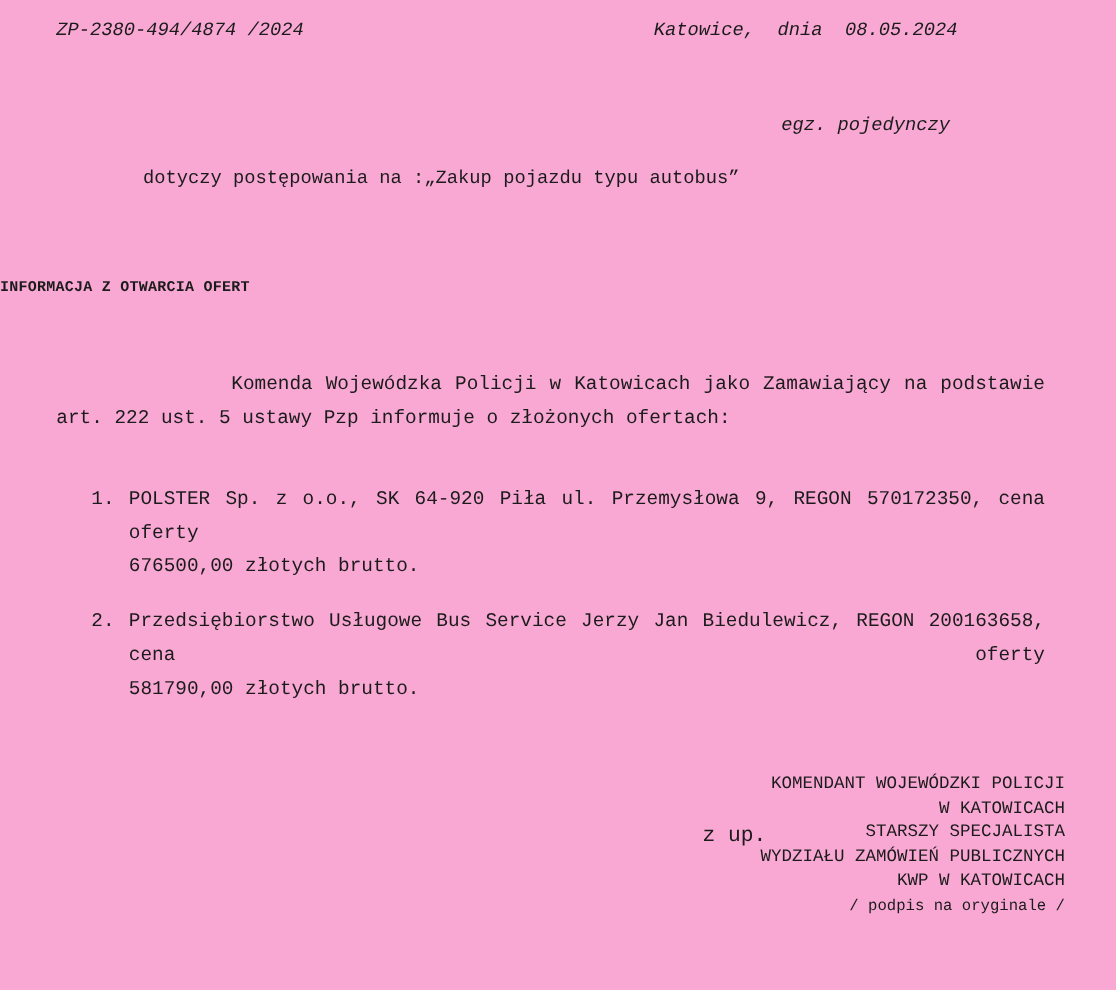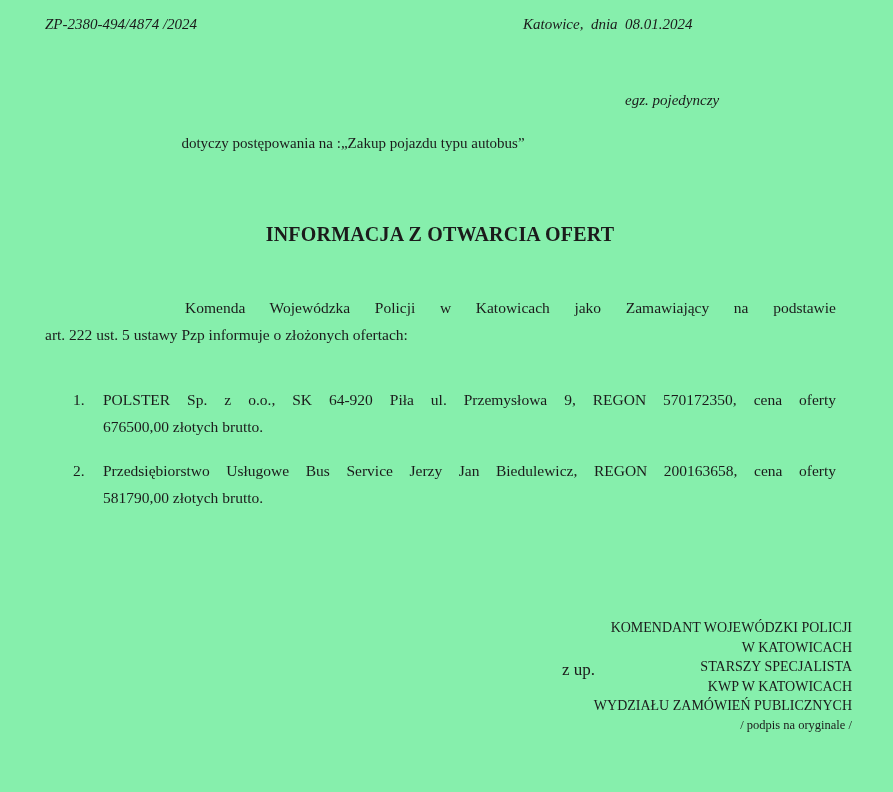--- a/index.html
+++ b/index.html
@@ -1,21 +1,21 @@
 <!DOCTYPE html>
 <html><head>
 <meta charset="utf-8">
 <style>
   html, body { margin: 0; padding: 0; background: #ffffff; }
   .page {
     position: relative;
     width: 893px;
     height: 792px;
-    background: #86efac;
-    font-family: Liberation Serif, serif;
+    background: #f9a8d4;
+    font-family: Liberation Mono, monospace;
     color: #1b1b1b;
     overflow: hidden;
   }
   .abs { position: absolute; }
 
   .ref-number {
     left: 45px; top: 16px;
     font-style: italic;
     font-size: 15px;
     white-space: pre;
@@ -38,23 +38,23 @@
     left: 0; top: 131px;
     width: 706px;
     text-align: center;
     font-size: 15px;
     line-height: 24px;
   }
 
   .doc-title {
     left: 0; top: 223px;
     width: 880px;
-    text-align: center;
+    text-align: left;
     font-weight: bold;
-    font-size: 20px;
+    font-size: 12px;
     letter-spacing: 0.2px;
   }
 
   .intro {
     left: 45px; top: 294px;
     width: 791px;
     font-size: 15.5px;
     line-height: 27px;
   }
   .intro-line1 {
@@ -103,21 +103,21 @@
   .sig-name { margin-top: 14px; }
   .sig-note { font-size: 12.5px; }
 </style>
 </head>
 <body>
 
 <div class="page">
 
   <div class="abs ref-number">ZP-2380-494/4874 /2024</div>
 
-  <div class="abs place-date">Katowice,  dnia  08.01.2024</div>
+  <div class="abs place-date">Katowice,  dnia  08.05.2024</div>
 
   <div class="abs copy-note">egz. pojedynczy</div>
 
   <div class="abs subject-block">
     <div>dotyczy postępowania na :„Zakup pojazdu typu autobus”</div>
   </div>
 
   <div class="abs doc-title">INFORMACJA Z OTWARCIA OFERT</div>
 
   <div class="abs intro">
@@ -145,18 +145,18 @@
 
   </div>
 
   <div class="abs signature">
     <div>KOMENDANT WOJEWÓDZKI POLICJI</div>
     <div>W KATOWICACH</div>
     <div class="sig-row">
       <span class="sig-por">z up.</span>
       <div>STARSZY SPECJALISTA</div>
     </div>
+    <div>WYDZIAŁU ZAMÓWIEŃ PUBLICZNYCH</div>
     <div>KWP W KATOWICACH</div>
-    <div>WYDZIAŁU ZAMÓWIEŃ PUBLICZNYCH</div>
     <div class="sig-note">/ podpis na oryginale /</div>
   </div>
 
 </div>
 
 </body></html>

